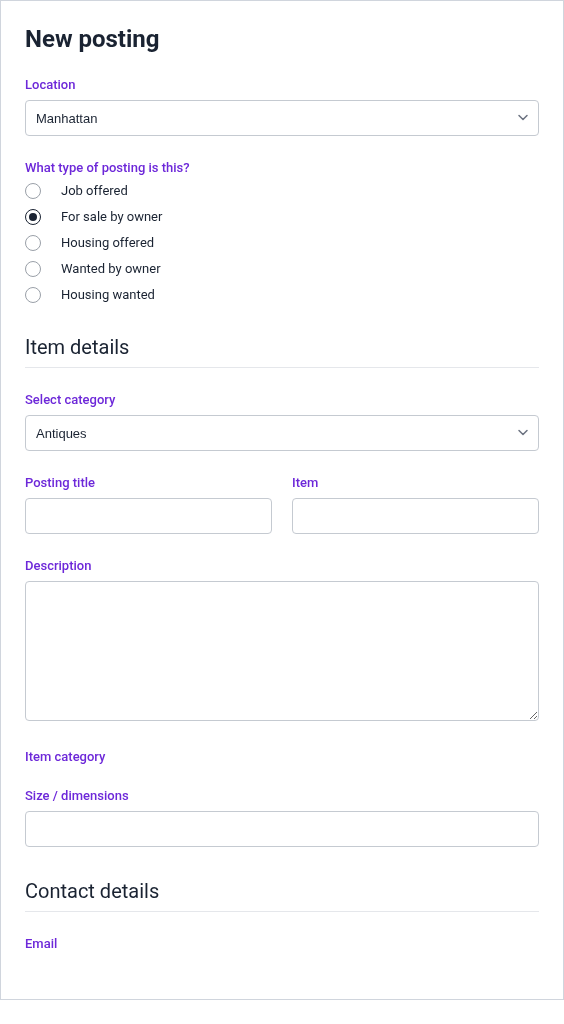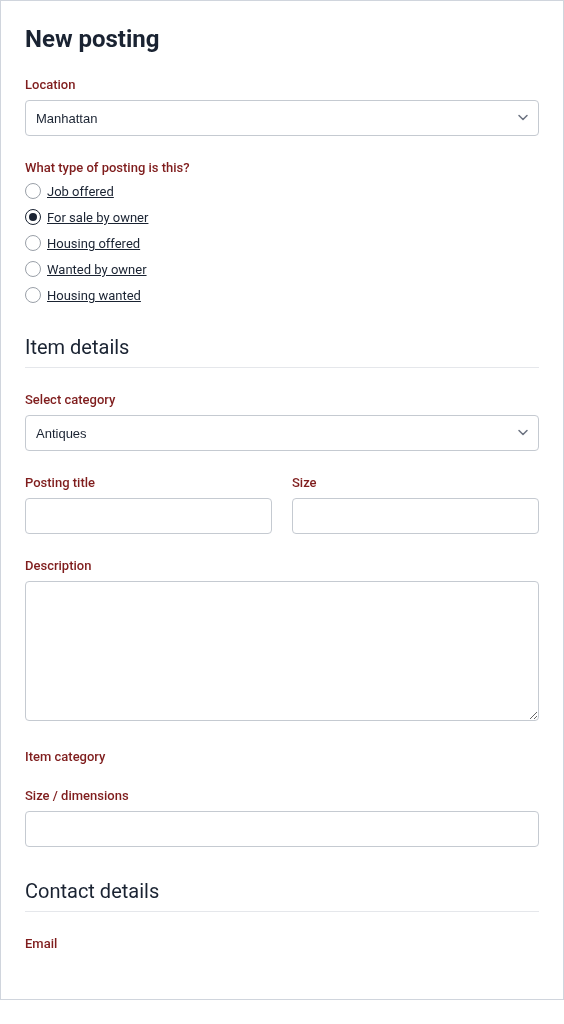--- a/index.html
+++ b/index.html
@@ -33,21 +33,21 @@
       border-top: 1px solid #e5e7eb;
       margin-bottom: 24px;
     }
     .field {
       margin-bottom: 24px;
     }
     .field-label {
       display: block;
       font-size: 13px;
       font-weight: 500;
-      color: #7f1d1d;
+      color: #6d28d9;
       margin-bottom: 8px;
     }
     .select-wrapper {
       position: relative;
     }
     select {
       width: 100%;
       height: 36px;
       padding: 0 32px 0 10px;
       font-size: 13px;
@@ -86,25 +86,24 @@
       border: 1px solid #c5cad1;
       border-radius: 4px;
       resize: vertical;
       font-family: inherit;
     }
     .radio-group {
       margin-bottom: 24px;
     }
     .radio-item {
       display: flex;
-      align-items: flex-end;
-      gap: 6px;
+      align-items: flex-start;
+      gap: 20px;
       margin-bottom: 10px;
       cursor: pointer;
-      text-decoration: underline;
     }
     .radio-circle {
       width: 16px;
       height: 16px;
       border: 1.5px solid #9aa0a8;
       border-radius: 50%;
       display: flex;
       align-items: center;
       justify-content: center;
       flex-shrink: 0;
@@ -194,21 +193,21 @@
     </span>
   </div>
 </div>
 
 <div class="row">
   <div class="field">
     <label class="field-label">Posting title</label>
     <input type="text" value="" style="">
   </div>
   <div class="field">
-    <label class="field-label">Size</label>
+    <label class="field-label">Item</label>
     <input type="text" value="" style="">
   </div>
 </div>
 
 <div class="field">
   <label class="field-label">Description</label>
   <textarea style=""></textarea>
 </div>
 
 <div class="field">

